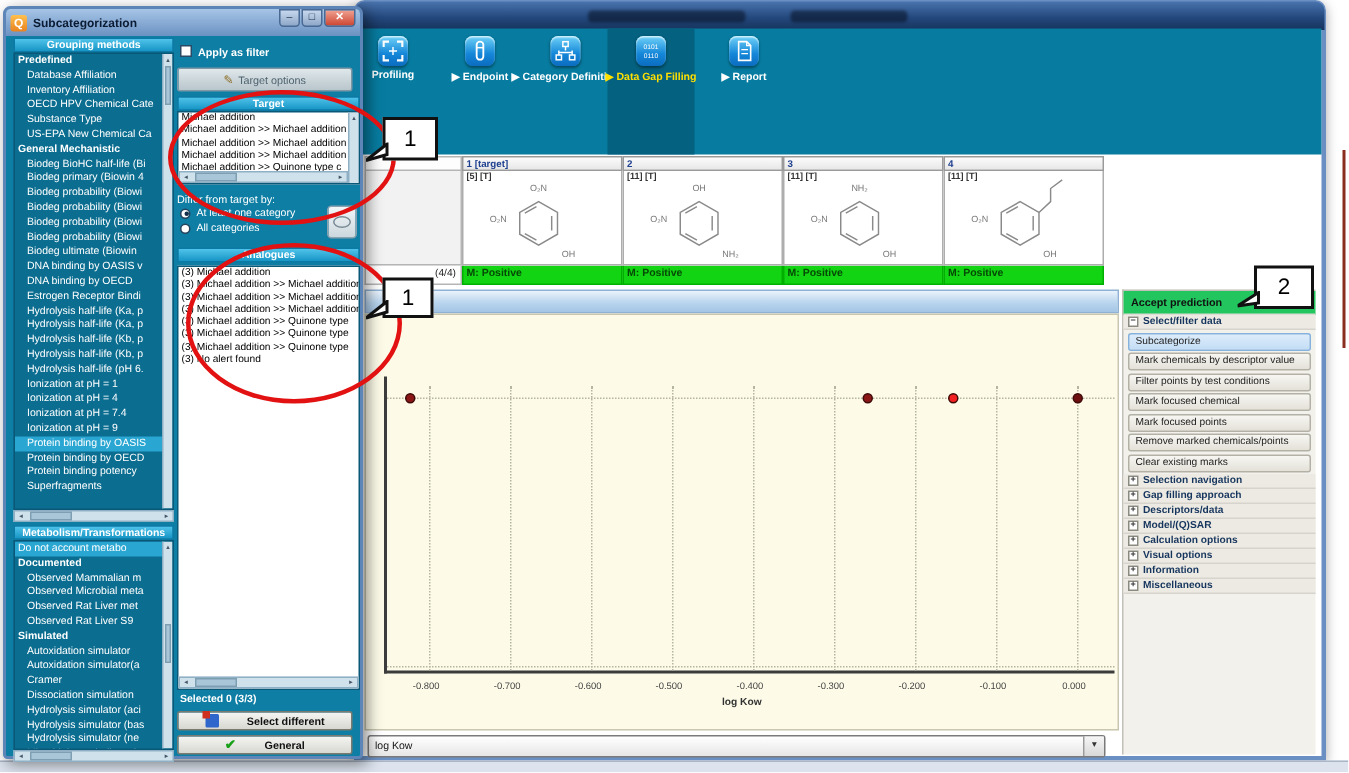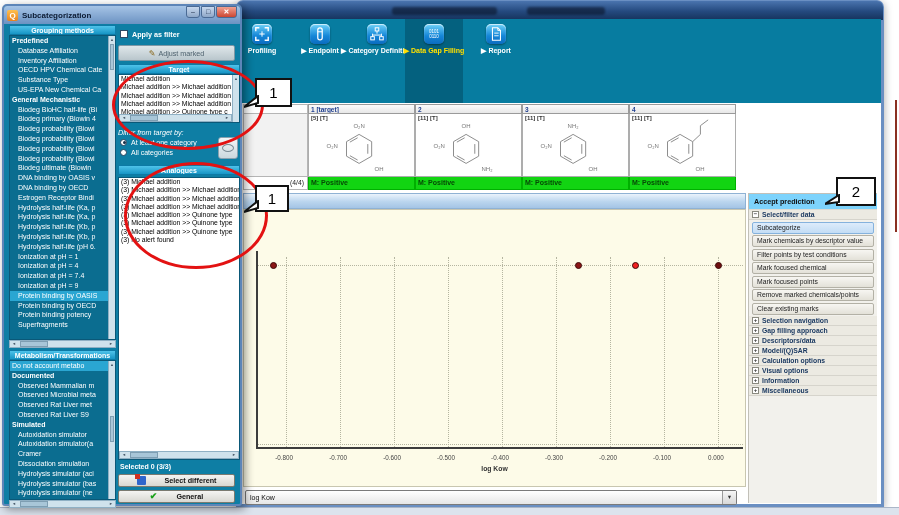--- a/index.html
+++ b/index.html
@@ -41,21 +41,21 @@
   .pt{position:absolute;width:7px;height:7px;border-radius:50%;border:1px solid #3f0a0a;}
   .xtick{position:absolute;top:244px;width:34px;text-align:center;font-size:6.3px;color:#444;}
   #xlabel{position:absolute;top:255px;left:0;right:0;text-align:center;font-size:6.8px;font-weight:bold;color:#333;}
 
   #descriptor-dd{position:absolute;left:245px;top:490px;width:492px;height:15px;background:linear-gradient(#ffffff,#e6e6e6);border:1px solid #7a7a7a;border-radius:2px;z-index:2;display:flex;align-items:center;}
   #descriptor-dd .dd-text{flex:1;font-size:7px;color:#111;padding-left:4px;}
   #descriptor-dd .dd-arrow{width:14px;height:13px;border-left:1px solid #9a9a9a;background:linear-gradient(#f6f6f6,#d8d8d8);font-size:5.5px;color:#333;text-align:center;line-height:13px;}
 
   
   #right-panel{position:absolute;left:748px;top:193px;width:129px;height:310px;background:#f2f1ec;border-left:1px solid #c2c0b8;border-top:1px solid #c2c0b8;z-index:2;}
-  .rp-row{height:16px;line-height:15px;padding-left:5px;font-size:7.2px;font-weight:bold;color:#111;background:#7dd3fc;border-bottom:1px solid #dedcd4;}
+  .rp-row{height:16px;line-height:15px;padding-left:5px;font-size:7.2px;font-weight:bold;color:#111;background:#22c55e;border-bottom:1px solid #dedcd4;}
   .rp-sec-head{height:10px;display:flex;align-items:center;background:#eceae2;border-bottom:1px solid #d6d4cc;font-size:6.8px;font-weight:bold;color:#16355e;}
   .rp-box{width:7px;height:7px;background:#fff;border:1px solid #8a8a80;margin:0 3px;font-size:6px;line-height:5.5px;text-align:center;color:#333;}
   .rp-btn{height:12px;margin:1.5px 3px;background:linear-gradient(#f7f6f2,#e3e1d8);border:1px solid #b3b1a6;border-radius:2px;font-size:6.8px;line-height:10px;padding-left:4px;color:#222;white-space:nowrap;overflow:hidden;}
   .rp-btn.sel{background:linear-gradient(#ddecfb,#c3ddf5);border-color:#85b2dd;}
 
   #redline{position:absolute;left:895px;top:100px;width:2px;height:132px;background:#8a2f20;z-index:3;}
   #bottom-strip{position:absolute;left:0;top:507px;width:899px;height:8px;background:#dce3ed;border-top:1px solid #aab6c8;z-index:4;}
 
   
   #dialog{position:absolute;left:2px;top:4px;width:240px;height:502px;background:#0e7ea4;border:2px solid #5d85b8;border-radius:5px 5px 3px 3px;box-shadow:3px 3px 10px rgba(0,0,0,.45);z-index:5;}
@@ -88,21 +88,21 @@
   .adj-ico{color:#8a6a20;font-size:8px;}
   .list-head{margin-top:3px;}
   .list-box{background:#fff;border:1px solid #0a5878;position:relative;overflow:hidden;}
   .list-row{height:8.3px;line-height:8.4px;font-size:6.8px;padding-left:2px;white-space:nowrap;overflow:hidden;color:#000;}
   #target-box{height:49px;}
   #target-box .rows{margin-right:7px;}
   #analogue-box{height:283px;margin-top:2px;}
   #target-hsb{position:absolute;left:0;right:7px;bottom:0;}
   #analogue-hsb{position:absolute;left:0;right:0;bottom:0;}
   #differ-wrap{position:relative;margin-top:6px;}
-  .d-lbl{font-size:7.2px;color:#fff;height:8px;line-height:8px;font-style:italic;}
+  .d-lbl{font-size:7.2px;color:#fff;height:8px;line-height:8px;}
   .radio-row{height:10px;display:flex;align-items:center;font-size:7px;color:#fff;}
   .radio{width:7px;height:7px;border-radius:50%;background:#fff;border:1px solid #23435e;margin:0 4px 0 2px;position:relative;}
   .radio.on::after{content:"";position:absolute;left:1.5px;top:1.5px;width:3px;height:3px;border-radius:50%;background:#15304a;}
   #circle-btn{position:absolute;right:2px;top:8px;width:20px;height:22px;background:linear-gradient(#f2f6f8,#ccd8de);border:1px solid #8aa2b0;border-radius:3px;display:flex;align-items:center;justify-content:center;}
   #circle-btn span{width:12px;height:8px;border:1px solid #7a8a94;border-radius:50%;}
   .ana-head{margin-top:8px;}
   .sel-lbl{margin-top:3px;font-size:7px;font-weight:bold;color:#fff;height:8px;line-height:8px;padding-left:2px;}
   .dlg-btn{margin-top:3px;height:13px;width:117px;background:linear-gradient(#f4f4f2,#d8d8d2);border:1px solid #7a7a70;border-radius:2px;display:flex;align-items:center;justify-content:center;gap:19px;font-size:7.2px;font-weight:bold;color:#111;}
   .sd-ico{width:9px;height:9px;position:relative;background:#2f66cc;border-radius:1px;}
   .sd-ico::before{content:"";position:absolute;left:-2px;top:-2px;width:5px;height:5px;background:#d03020;}
@@ -408,21 +408,21 @@
         </div>
     </div>
 
     <div id="dlg-right">
       <div class="d-chkrow">
         <span class="check"></span>
         <span>Apply as filter</span>
       </div>
       <div class="adj-btn">
         <span class="adj-ico">✎</span>
-        <span>Adjust marked</span>
+        <span>Target options</span>
       </div>
       <div class="sec-head list-head">Target</div>
       <div class="list-box" id="target-box">
         <div class="rows" id="target-rows">
             <div class="list-row">Michael addition</div>
             <div class="list-row">Michael addition &gt;&gt; Michael addition</div>
             <div class="list-row">Michael addition &gt;&gt; Michael addition</div>
             <div class="list-row">Michael addition &gt;&gt; Michael addition</div>
             <div class="list-row">Michael addition &gt;&gt; Quinone type c</div>
           </div>

